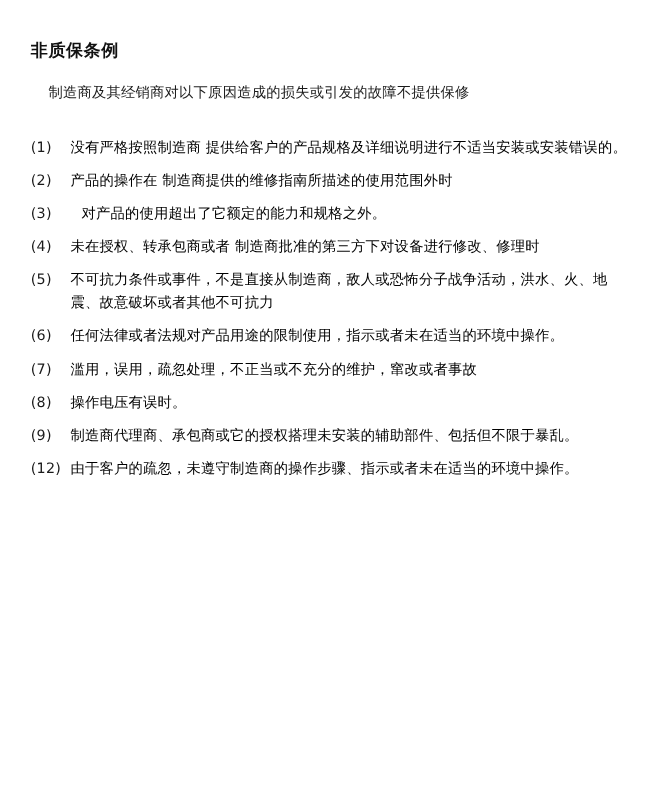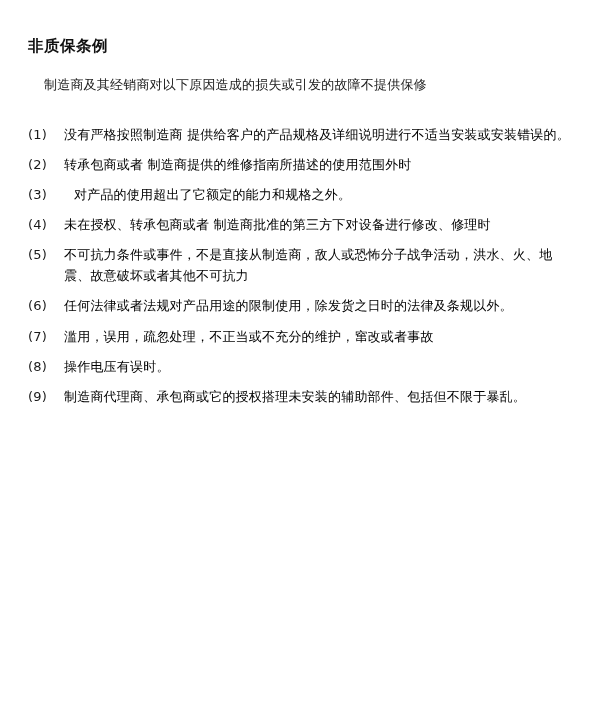--- a/index.html
+++ b/index.html
@@ -80,55 +80,59 @@
 
   <ul class="clause-list">
 
     <li class="clause">
       <span class="clause-num">(1)</span>
       <span class="clause-text">没有严格按照制造商 提供给客户的产品规格及详细说明进行不适当安装或安装错误的。</span>
     </li>
 
     <li class="clause">
       <span class="clause-num">(2)</span>
-      <span class="clause-text">转承包商或者 制造商提供的维修指南所描述的使用范围外时</span>
+      <span class="clause-text">产品的操作在 制造商提供的维修指南所描述的使用范围外时</span>
     </li>
 
     <li class="clause indent-extra">
       <span class="clause-num">(3)</span>
       <span class="clause-text">对产品的使用超出了它额定的能力和规格之外。</span>
     </li>
 
     <li class="clause">
       <span class="clause-num">(4)</span>
       <span class="clause-text">未在授权、转承包商或者 制造商批准的第三方下对设备进行修改、修理时</span>
     </li>
 
     <li class="clause">
       <span class="clause-num">(5)</span>
       <span class="clause-text">不可抗力条件或事件，不是直接从制造商，敌人或恐怖分子战争活动，洪水、火、地震、故意破坏或者其他不可抗力</span>
     </li>
 
     <li class="clause">
       <span class="clause-num">(6)</span>
-      <span class="clause-text">任何法律或者法规对产品用途的限制使用，除发货之日时的法律及条规以外。</span>
+      <span class="clause-text">任何法律或者法规对产品用途的限制使用，指示或者未在适当的环境中操作。</span>
     </li>
 
     <li class="clause">
       <span class="clause-num">(7)</span>
       <span class="clause-text">滥用，误用，疏忽处理，不正当或不充分的维护，窜改或者事故</span>
     </li>
 
     <li class="clause">
       <span class="clause-num">(8)</span>
       <span class="clause-text">操作电压有误时。</span>
     </li>
 
     <li class="clause">
       <span class="clause-num">(9)</span>
       <span class="clause-text">制造商代理商、承包商或它的授权搭理未安装的辅助部件、包括但不限于暴乱。</span>
     </li>
 
 
 
+    <li class="clause">
+      <span class="clause-num wide">(12)</span>
+      <span class="clause-text">由于客户的疏忽，未遵守制造商的操作步骤、指示或者未在适当的环境中操作。</span>
+    </li>
 
   </ul>
 </div>
 
 </body></html>

